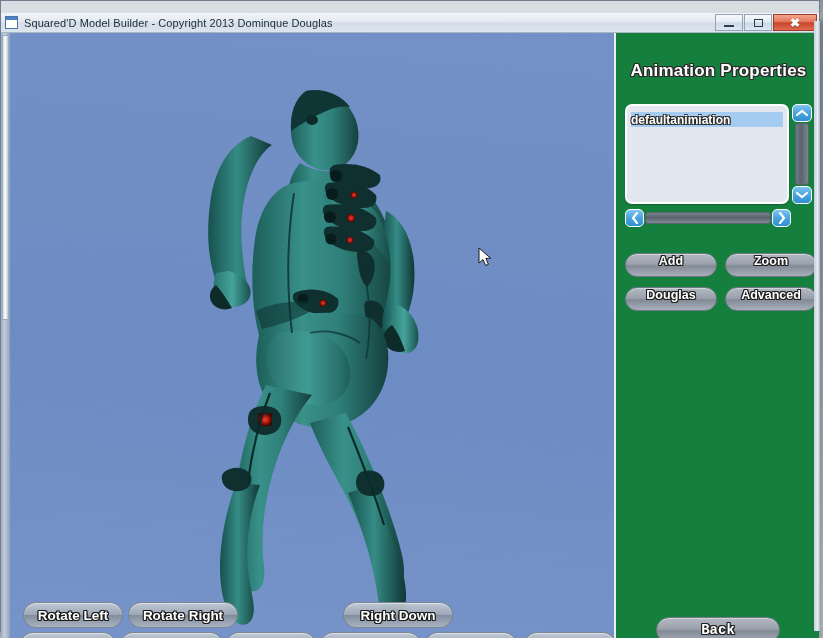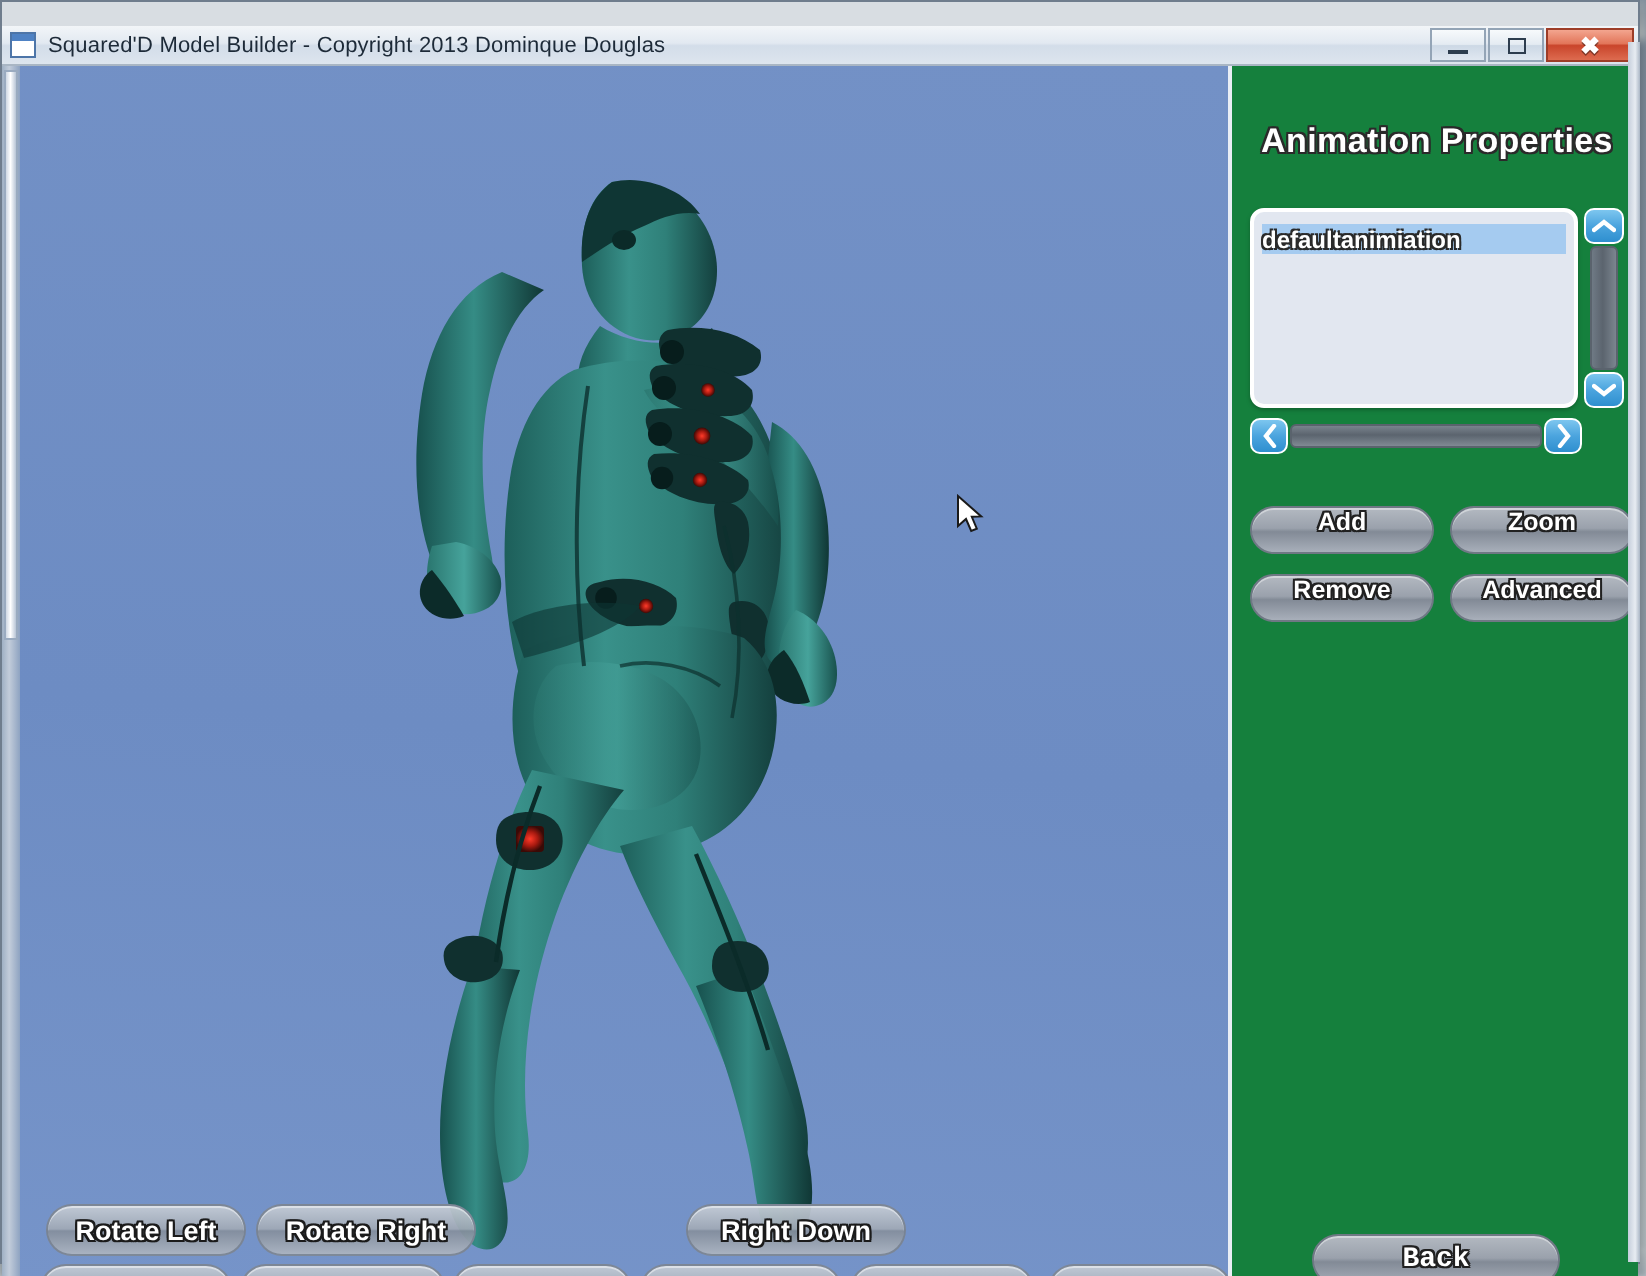--- a/index.html
+++ b/index.html
@@ -610,21 +610,21 @@
           </div>
         </div>
 
         <div id="btn-add" class="sb-btn">
           <span>Add</span>
         </div>
         <div id="btn-play" class="sb-btn">
           <span>Zoom</span>
         </div>
         <div id="btn-remove" class="sb-btn">
-          <span>Remove</span>
+          <span>Douglas</span>
         </div>
         <div id="btn-advanced" class="sb-btn">
           <span>Advanced</span>
         </div>
 
         <div id="btn-back">
           <span>Back</span>
         </div>
       </div>
 

